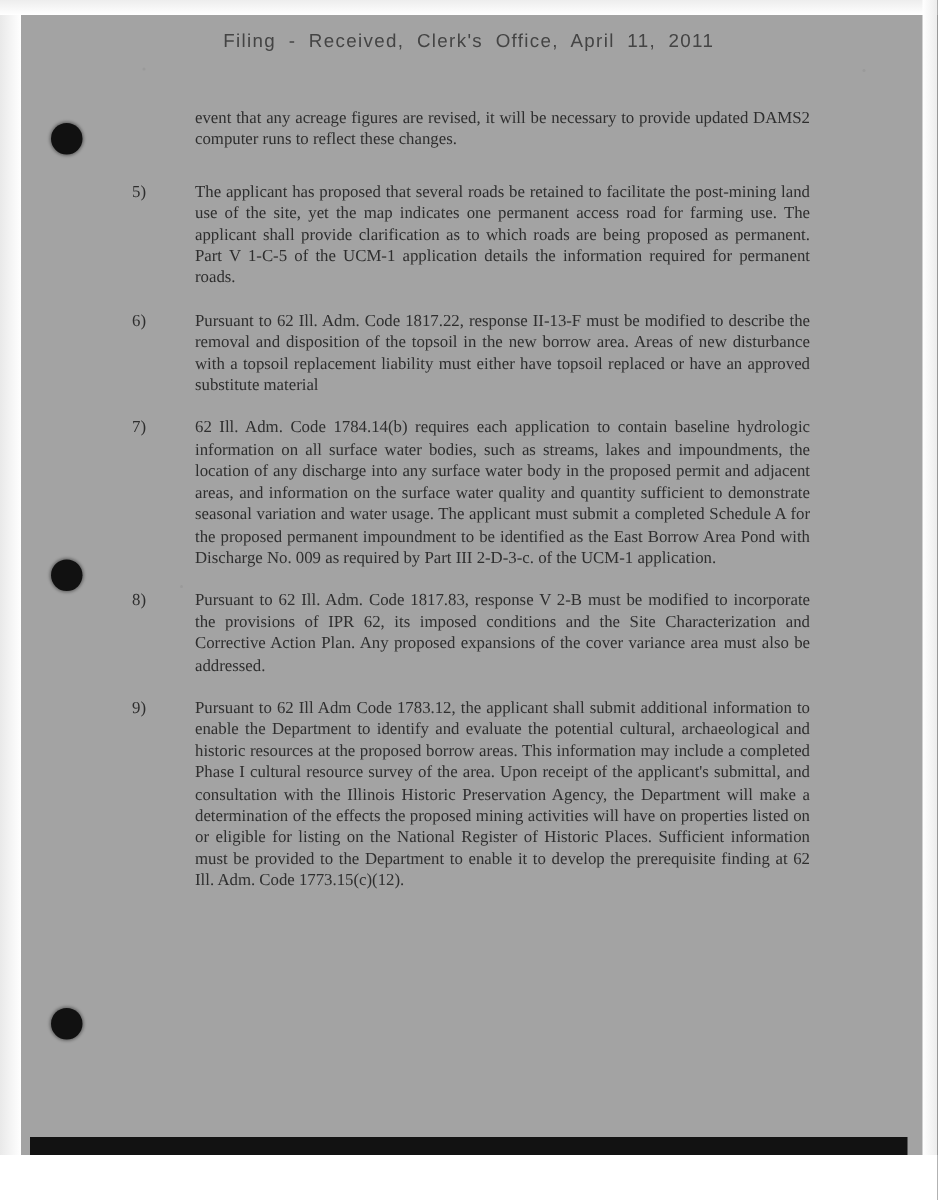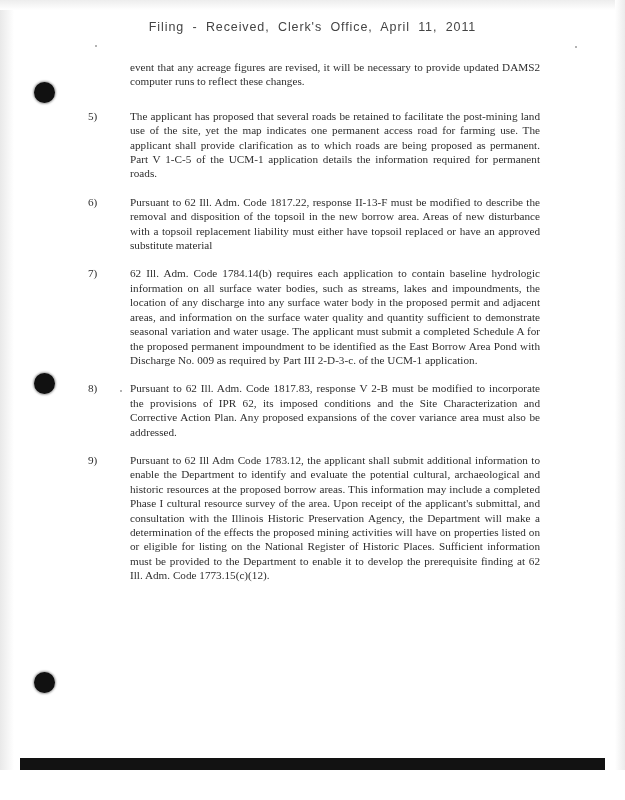--- a/index.html
+++ b/index.html
@@ -10,21 +10,21 @@
   body {
     width: 625px;
     height: 800px;
     overflow: hidden;
     font-family: "Liberation Serif", serif;
   }
   .page {
     position: relative;
     width: 625px;
     height: 800px;
-    background: #ffffff;
+    background: #a3a3a3;
     box-sizing: border-box;
     overflow: hidden;
   }
   
   .edge-left {
     position: absolute;
     left: 0; top: 0;
     width: 14px; height: 800px;
     background: linear-gradient(to right, #e9e9e9, #ffffff);
   }
@@ -61,21 +61,21 @@
     background: #111111;
     box-shadow: 0 0 2px 1px rgba(0,0,0,0.35);
   }
   .hole.h1 { top: 82px; }
   .hole.h2 { top: 373px; }
   .hole.h3 { top: 672px; }
 
   .body-area {
     position: absolute;
     left: 130px;
-    top: 60px;
+    top: 72px;
     width: 410px;
   }
   .para {
     position: relative;
     margin-bottom: 14px;
     color: #2e2e2e;
     font-size: 11.2px;
     line-height: 14.4px;
     text-align: justify;
     text-justify: inter-word;

